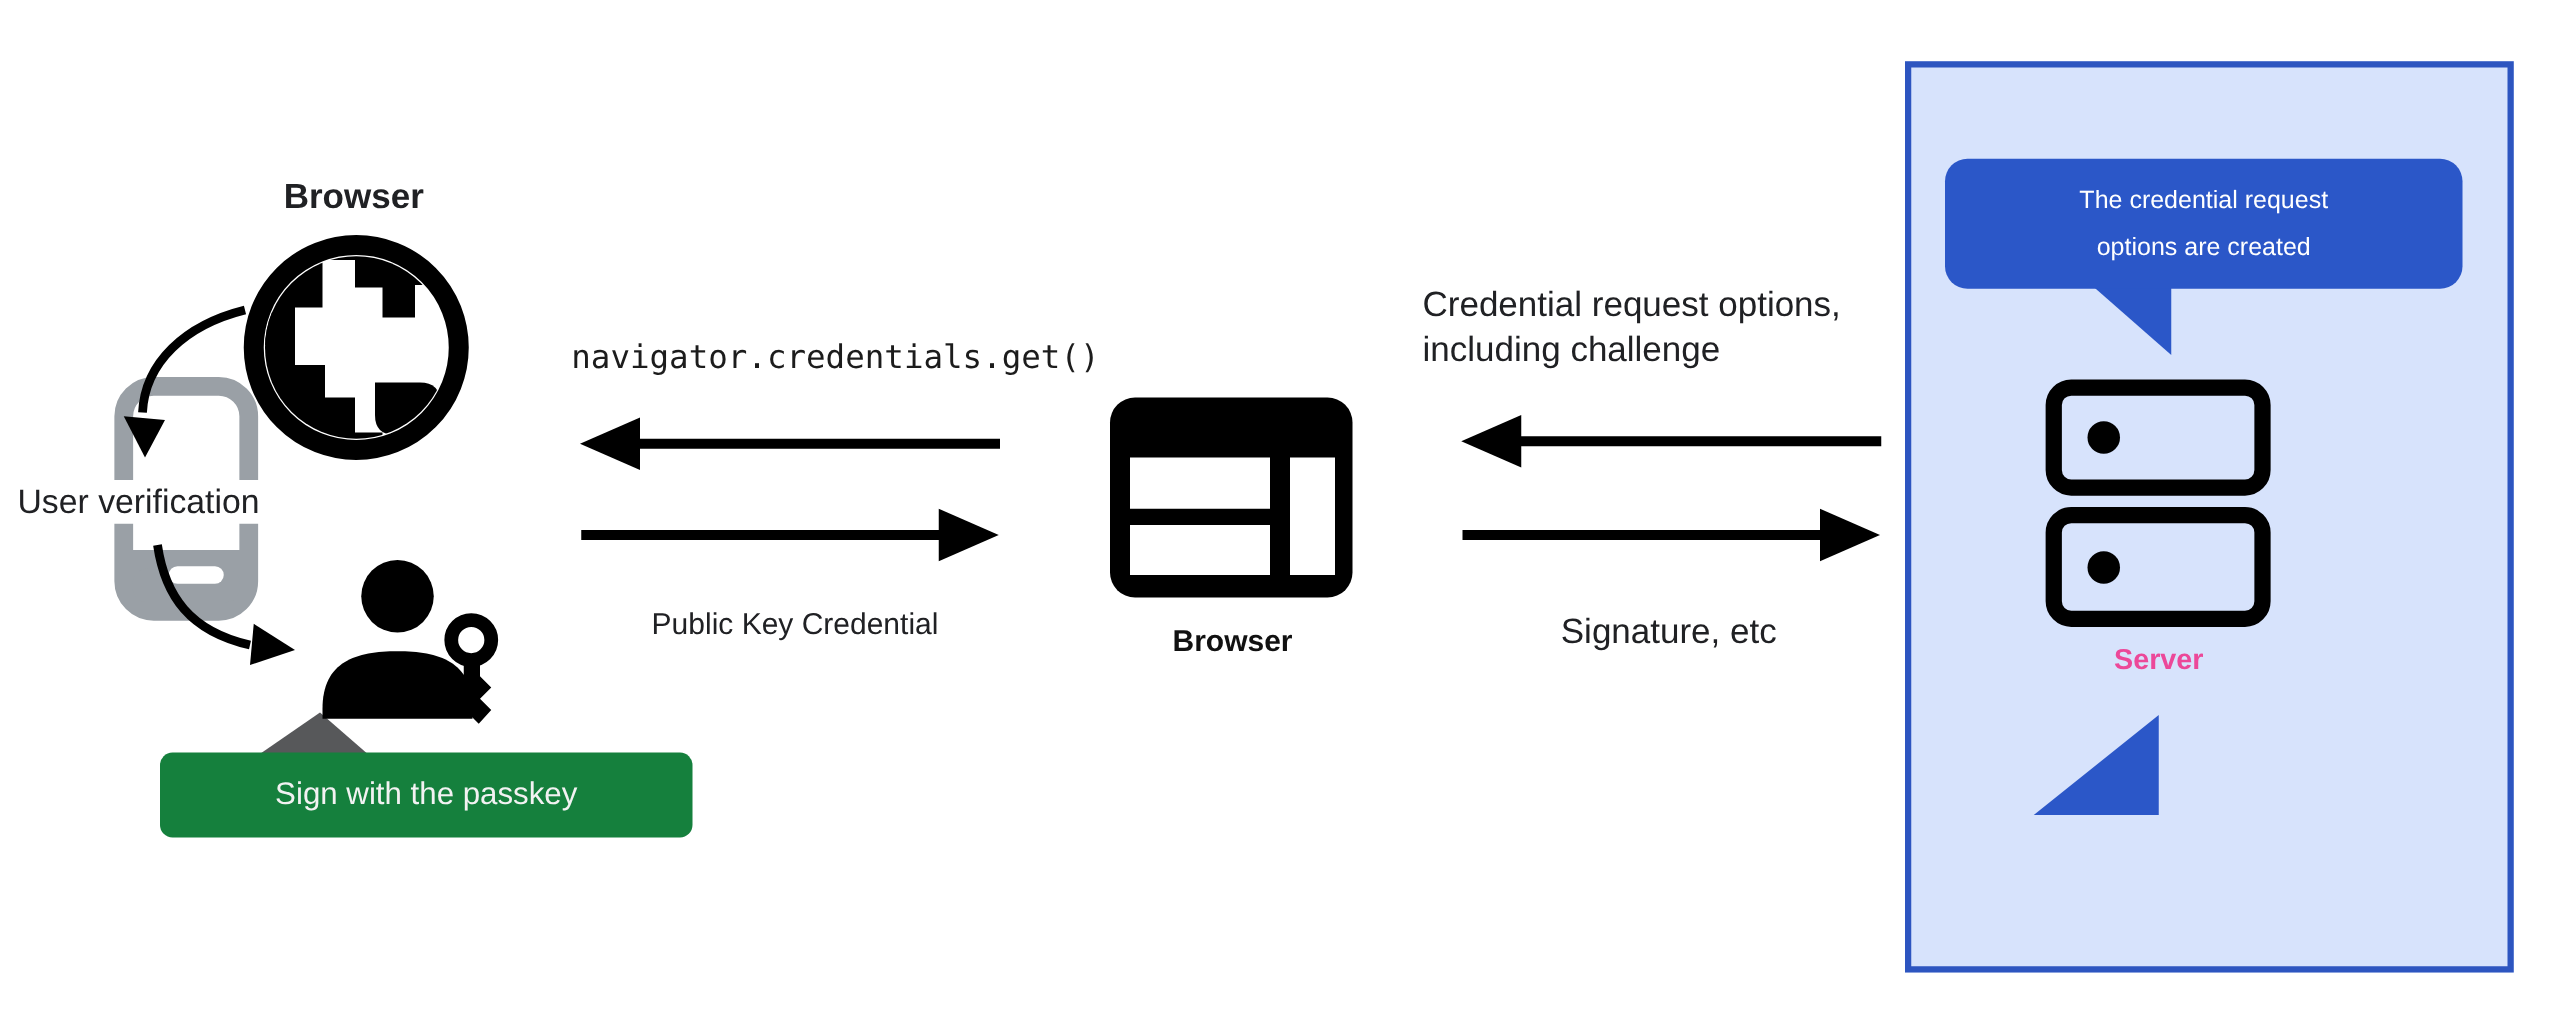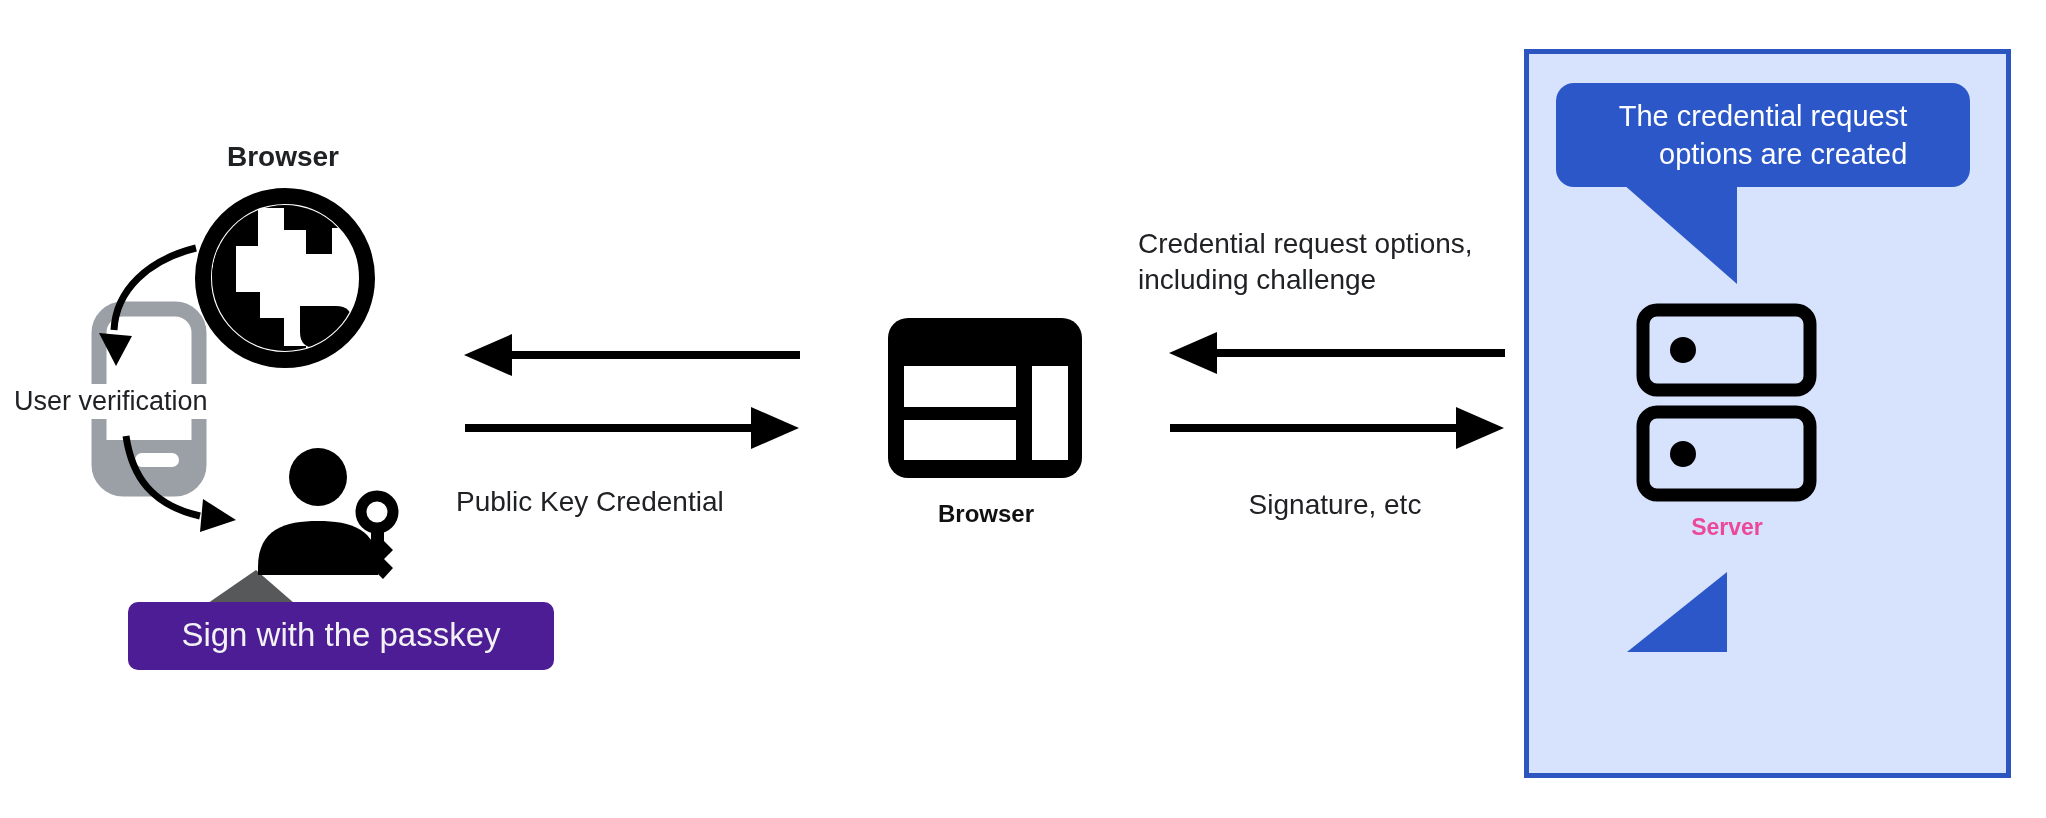--- a/index.html
+++ b/index.html
@@ -16,36 +16,36 @@
 
   
   .gfx { position:absolute; left:0; top:0; width:2046px; height:818px; z-index:2; pointer-events:none; }
 
   
   .txt-layer { position:absolute; left:0; top:0; width:2046px; height:818px; z-index:3; }
 
   .browser-label   { left:183px; top:141px; width:200px; font-size:28px; font-weight:bold; text-align:center; }
   .uv-label        { left:10px;  top:384px; font-size:27px; background:#ffffff; padding:2px 8px 2px 4px;text-align:right; }
   .code-label      { left:457px; top:271px; font-size:26px; font-family:"DejaVu Sans Mono", monospace; color:#1c1c1c; }
-  .pkc-label       { left:456px; top:486px; width:400px; font-size:28px; }
+  .pkc-label       { left:436px; top:486px; width:400px; font-size:24px; text-align:center; }
   .frontend-label  { left:886px; top:500px; width:200px; font-size:24px; font-weight:bold; text-align:center; color:#111; }
   .cro-label       { left:1138px; top:226px; width:400px; font-size:28px; line-height:36px; white-space:pre-line; }
   .sig-label       { left:1185px; top:489px; width:300px; font-size:28px; text-align:center; }
   .server-label    { left:1627px; top:514px; width:200px; font-size:23px; font-weight:bold; text-align:center; color:#ec4899; }
 
   .tooltip {
     position:absolute; left:128px; top:602px; width:426px; height:68px;
-    background:#4c1d95; border-radius:10px; color:#f2f2f2;
-    font-size:33px; line-height:66px; text-align:center;
+    background:#15803d; border-radius:10px; color:#f2f2f2;
+    font-size:25px; line-height:66px; text-align:center;
   }
 
   .bubble {
     position:absolute; background:#2b57c8; border-radius:18px; color:#ffffff;
-    font-size:29px; line-height:38px; text-align:right; white-space:pre-line;
-    display:flex; align-items:center; justify-content:center;
+    font-size:20px; line-height:38px; text-align:center; white-space:pre-line;
+    display:flex; align-items:center; justify-content:center;margin-top:44px;
   }
   .bubble-top    { left:1556px; top:83px;  width:414px; height:104px; }
   .bubble-bottom { left:1558px; top:648px; width:410px; height:102px; }
 </style>
 </head>
 <body>
 
 <div class="canvas">
 
   <div class="server-panel"></div>
@@ -127,20 +127,21 @@
     </g>
   </svg>
 
   <div class="txt-layer">
     <div class="lbl browser-label">Browser</div>
 
     <div class="lbl uv-label">User verification</div>
 
     <div class="tooltip">Sign with the passkey</div>
 
+    <div class="lbl code-label">navigator.credentials.get()</div>
 
     <div class="lbl pkc-label">Public Key Credential</div>
 
     <div class="lbl frontend-label">Browser</div>
 
     <div class="lbl sig-label">Signature, etc</div>
 
     <div class="lbl cro-label">Credential request options,
 including challenge</div>
 

